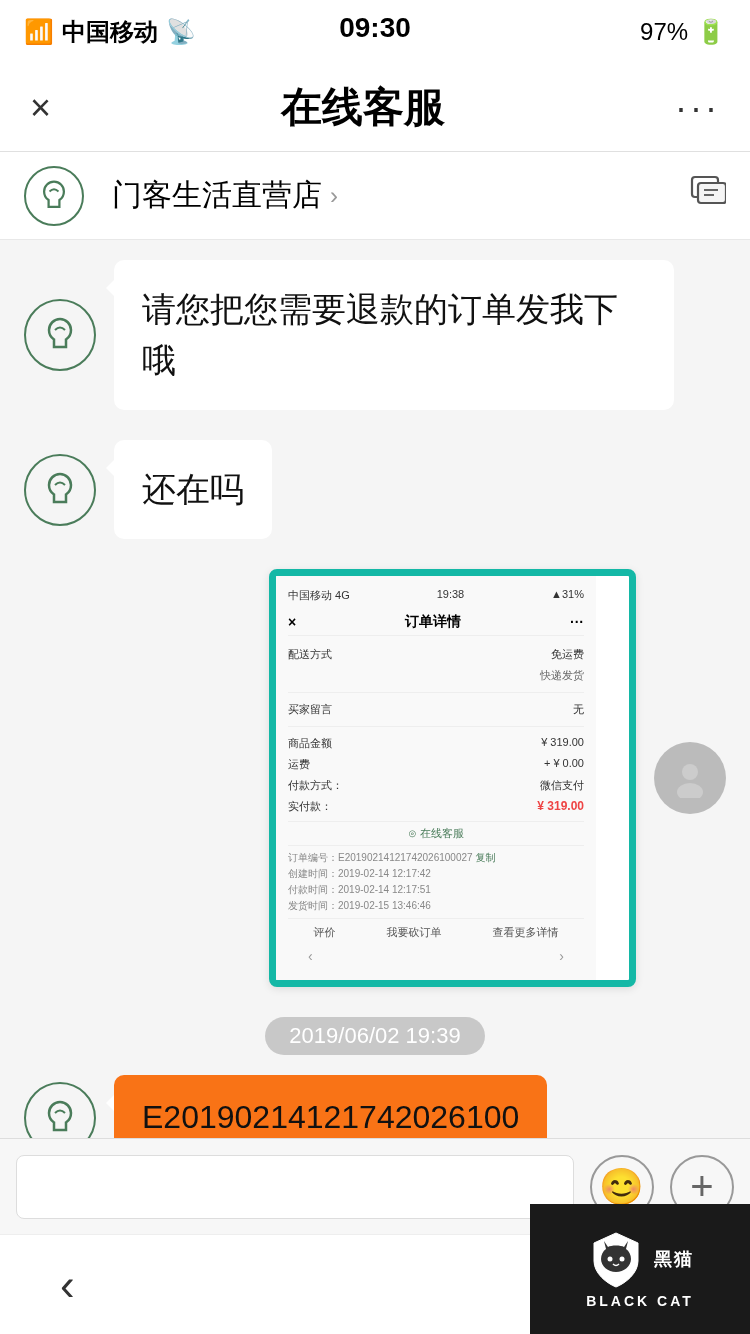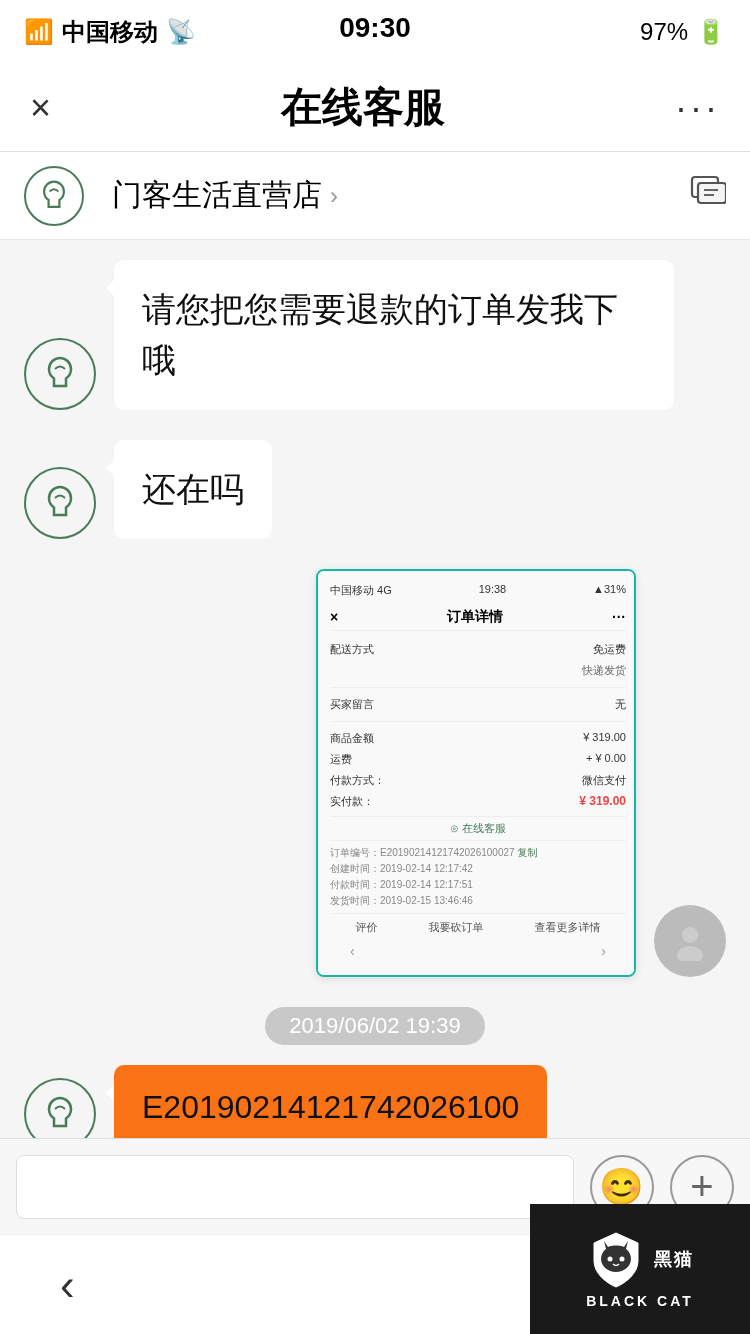--- a/index.html
+++ b/index.html
@@ -124,21 +124,21 @@
     
     .chat-area {
       padding: 20px 24px;
       background: #f5f5f5;
       min-height: 900px;
     }
 
     
     .msg-row {
       display: flex;
-      align-items: flex-end;
+      align-items: center;
       gap: 18px;
       margin-bottom: 30px;
     }
     .msg-avatar {
       width: 72px;
       height: 72px;
       border: 2px solid #4a7c5a;
       border-radius: 50%;
       display: flex;
       align-items: center;
@@ -165,23 +165,23 @@
       left: -16px;
       top: 20px;
       border: 8px solid transparent;
       border-right-color: #fff;
     }
 
     
     .msg-image {
       border-radius: 8px;
       overflow: hidden;
-      width: 320px;
-      background: #fff;
-      border: 2px solid #14b8a6;
+      width: 367px;
+      background: #fff;
+      border: 7px solid #14b8a6;
       box-shadow: 0 2px 8px rgba(0,0,0,0.1);
       font-size: 13px;
     }
     .order-screenshot {
       width: 320px;
       background: #f9f9f9;
       padding: 12px;
     }
     .order-ss-statusbar {
       display: flex;

